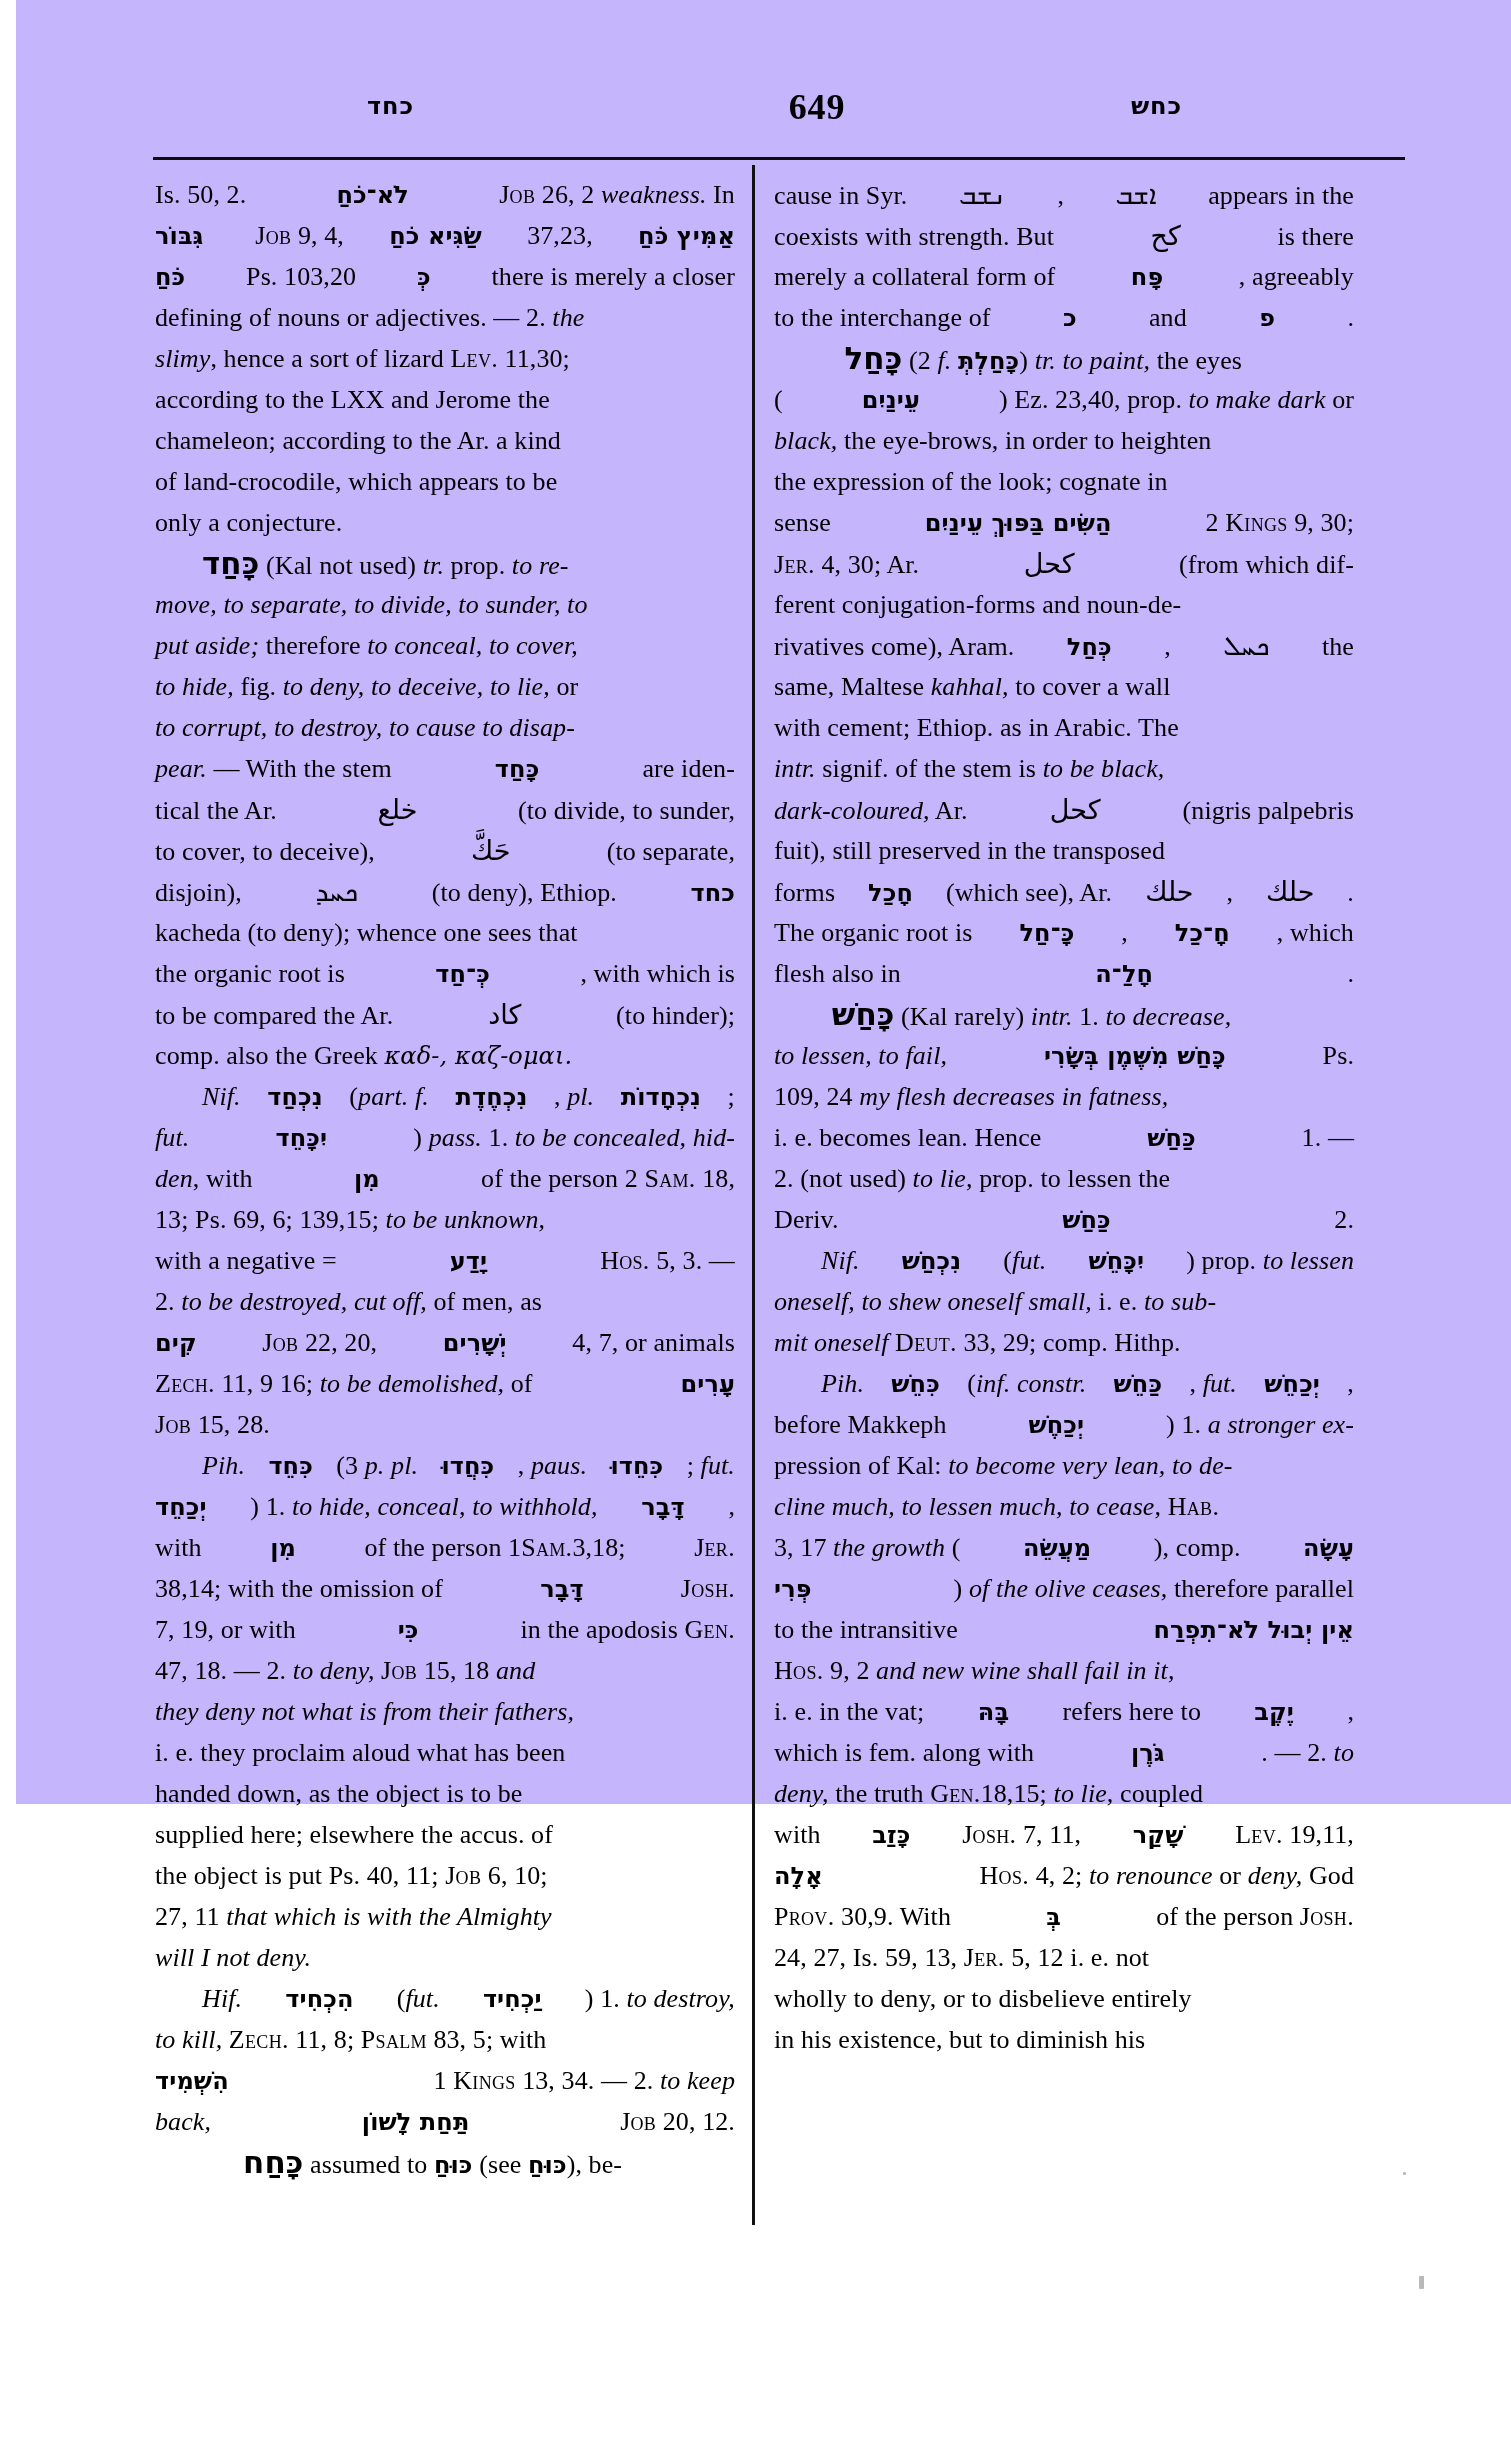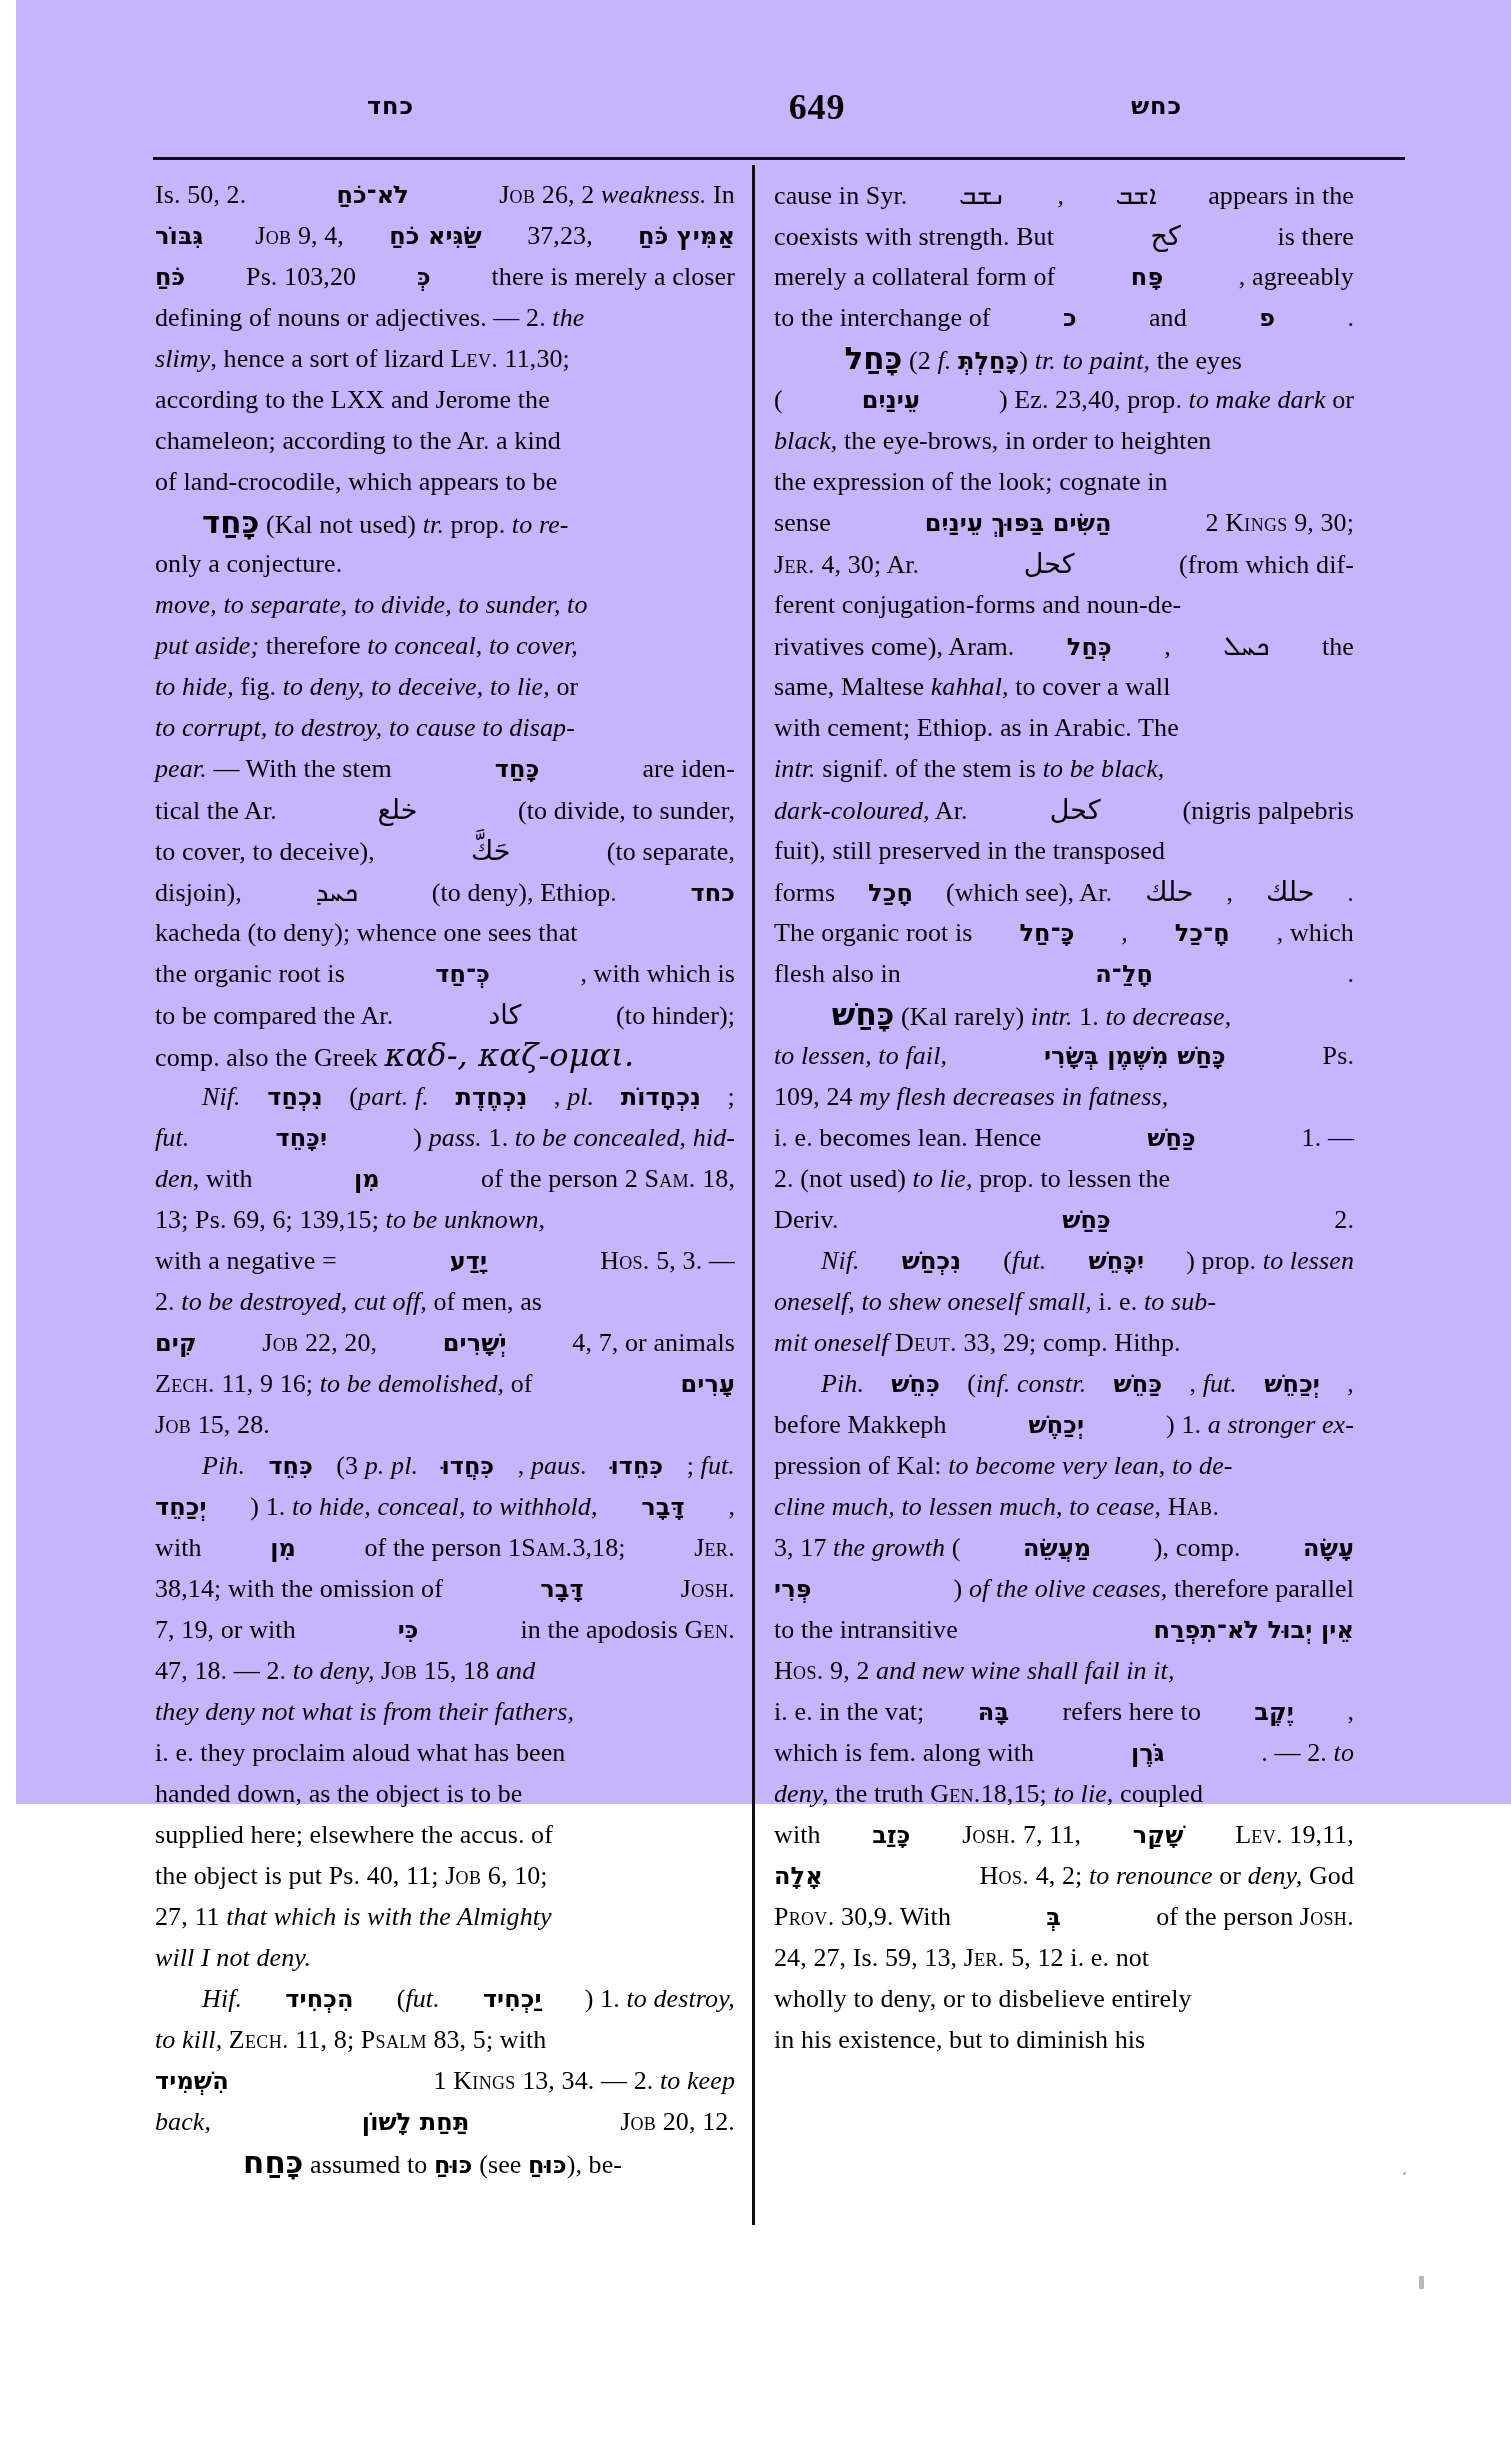--- a/index.html
+++ b/index.html
@@ -125,21 +125,21 @@
   }
   .arb {
     font-family: "DejaVu Sans", "Liberation Sans", sans-serif;
     direction: rtl;
     unicode-bidi: isolate;
     font-size: 27px;
   }
   .grk {
     font-family: "DejaVu Serif", "Liberation Serif", serif;
     font-style: italic;
-    font-size: 32px;
+    font-size: 24px;
   }
 
   
   .speck {
     position: absolute;
     background: #b9b9b9;
     border-radius: 50%;
   }
 </style>
 </head>
@@ -192,23 +192,23 @@
       </div>
 
     <div class="line just">
         <span class="w">chameleon; according to the Ar. a kind</span>
       </div>
 
     <div class="line just">
         <span class="w">of land-crocodile, which appears to be</span>
       </div>
 
+    <div class="line left">only a conjecture.</div>
+
     <div class="line ind"><span class="heb big">כָּחַד</span> (Kal not used) <i>tr.</i> prop. <i>to re-</i></div>
-
-    <div class="line left">only a conjecture.</div>
 
     <div class="line just">
         <span class="w"><i>move, to separate, to divide, to sunder, to</i></span>
       </div>
 
     <div class="line just">
         <span class="w"><i>put aside;</i> therefore <i>to conceal, to cover,</i></span>
       </div>
 
     <div class="line just">

